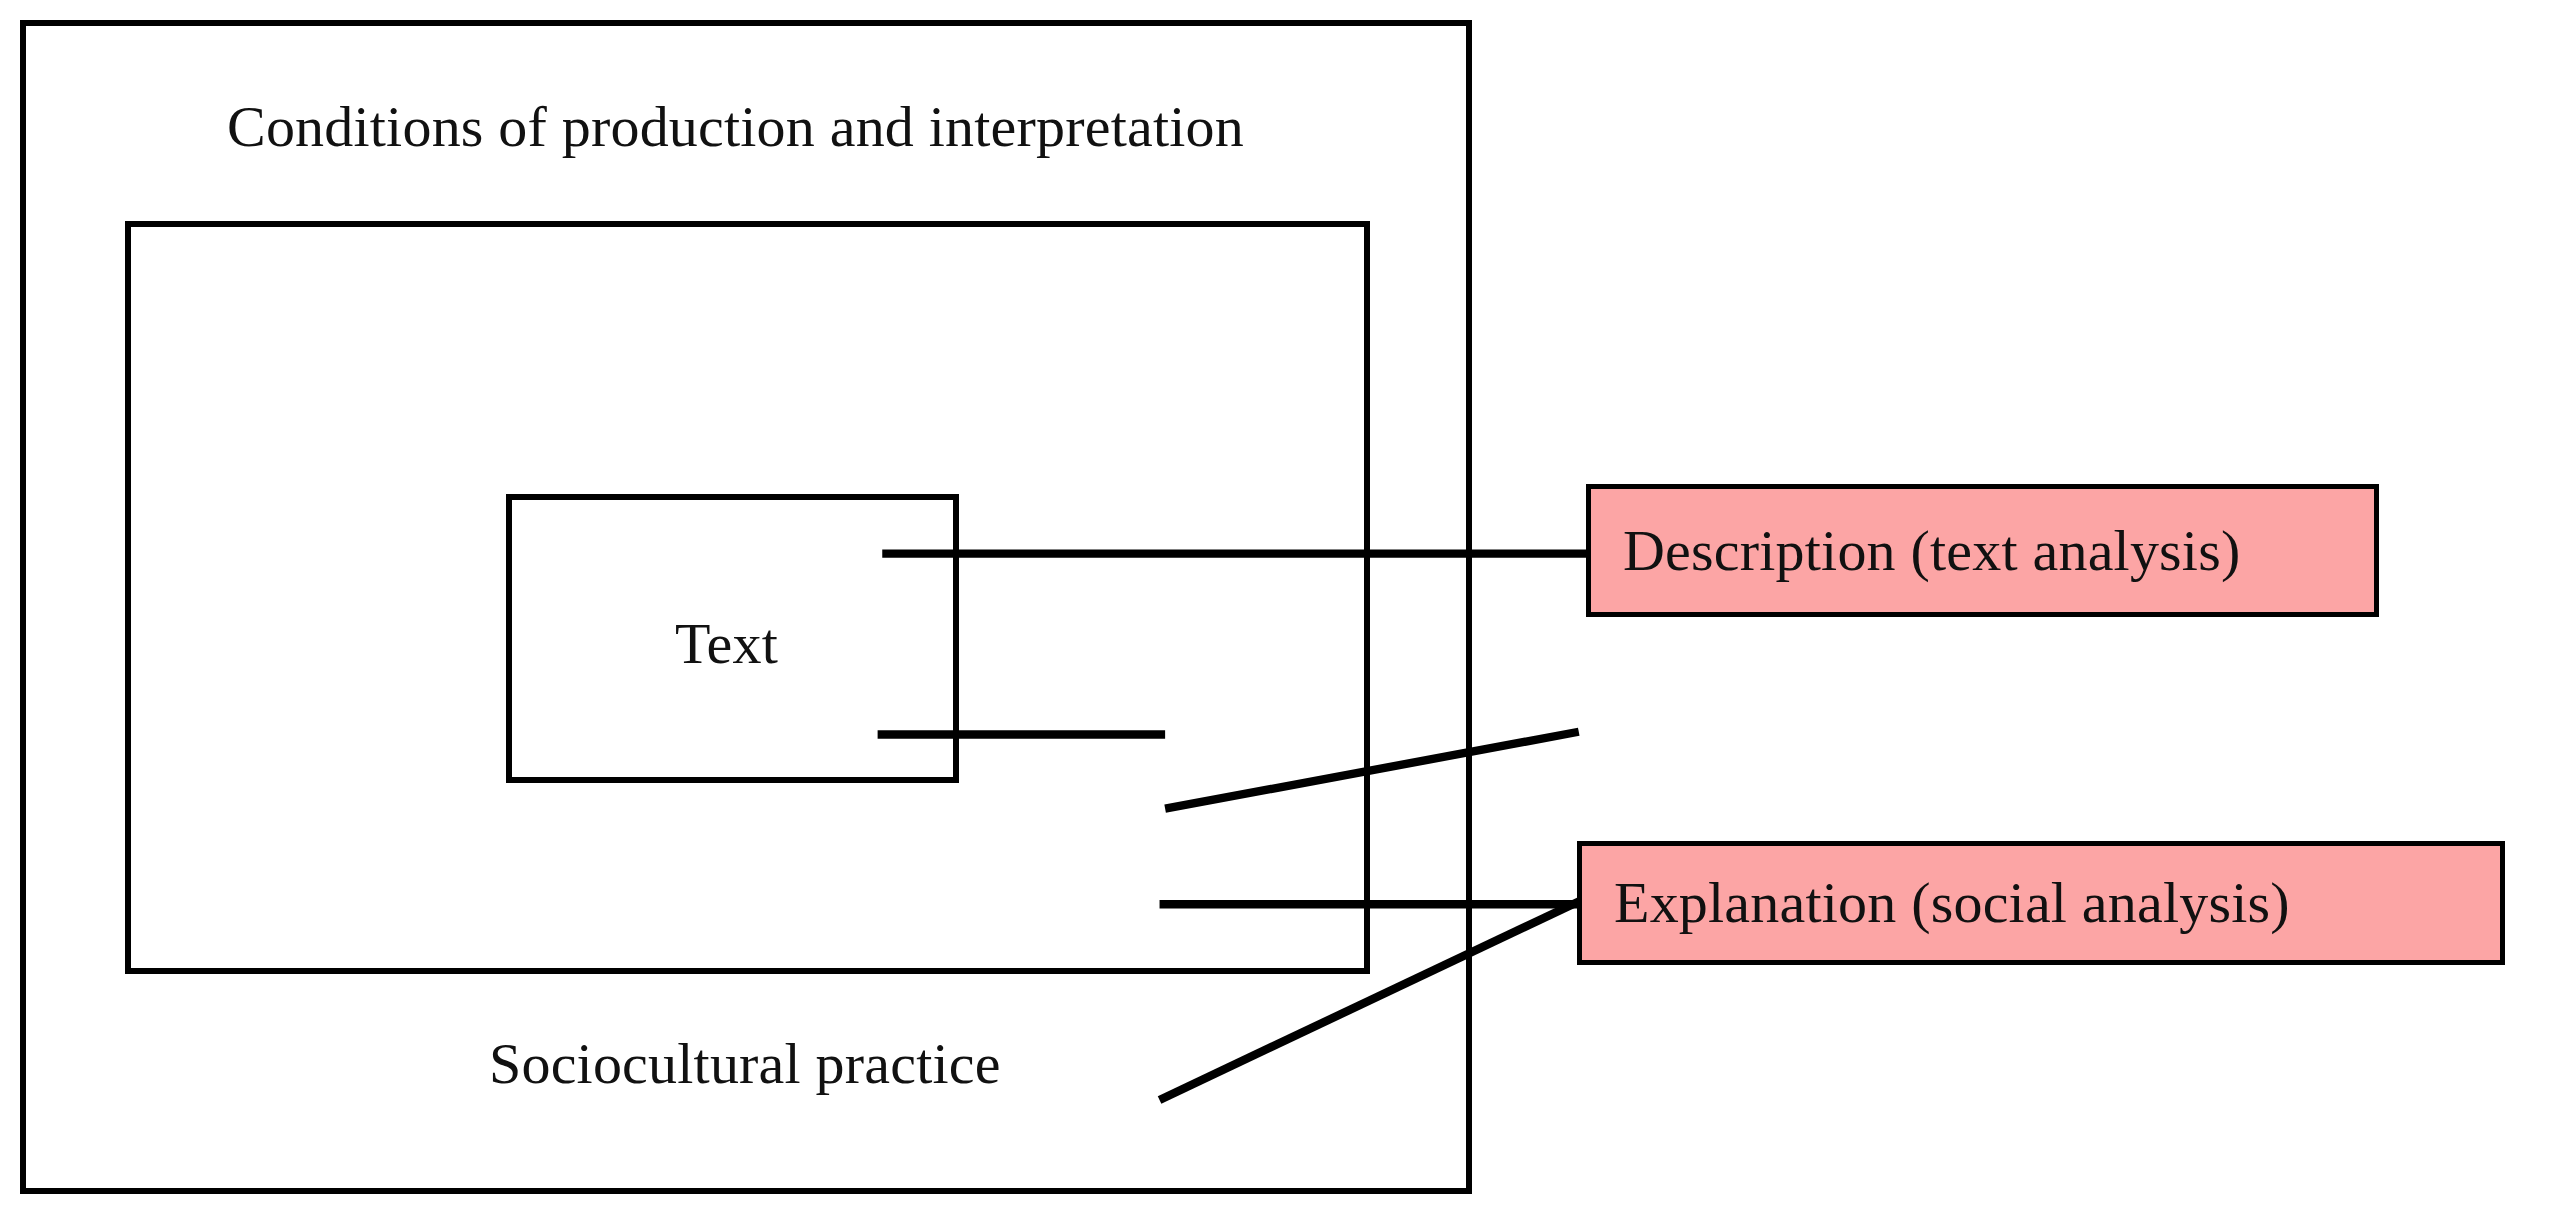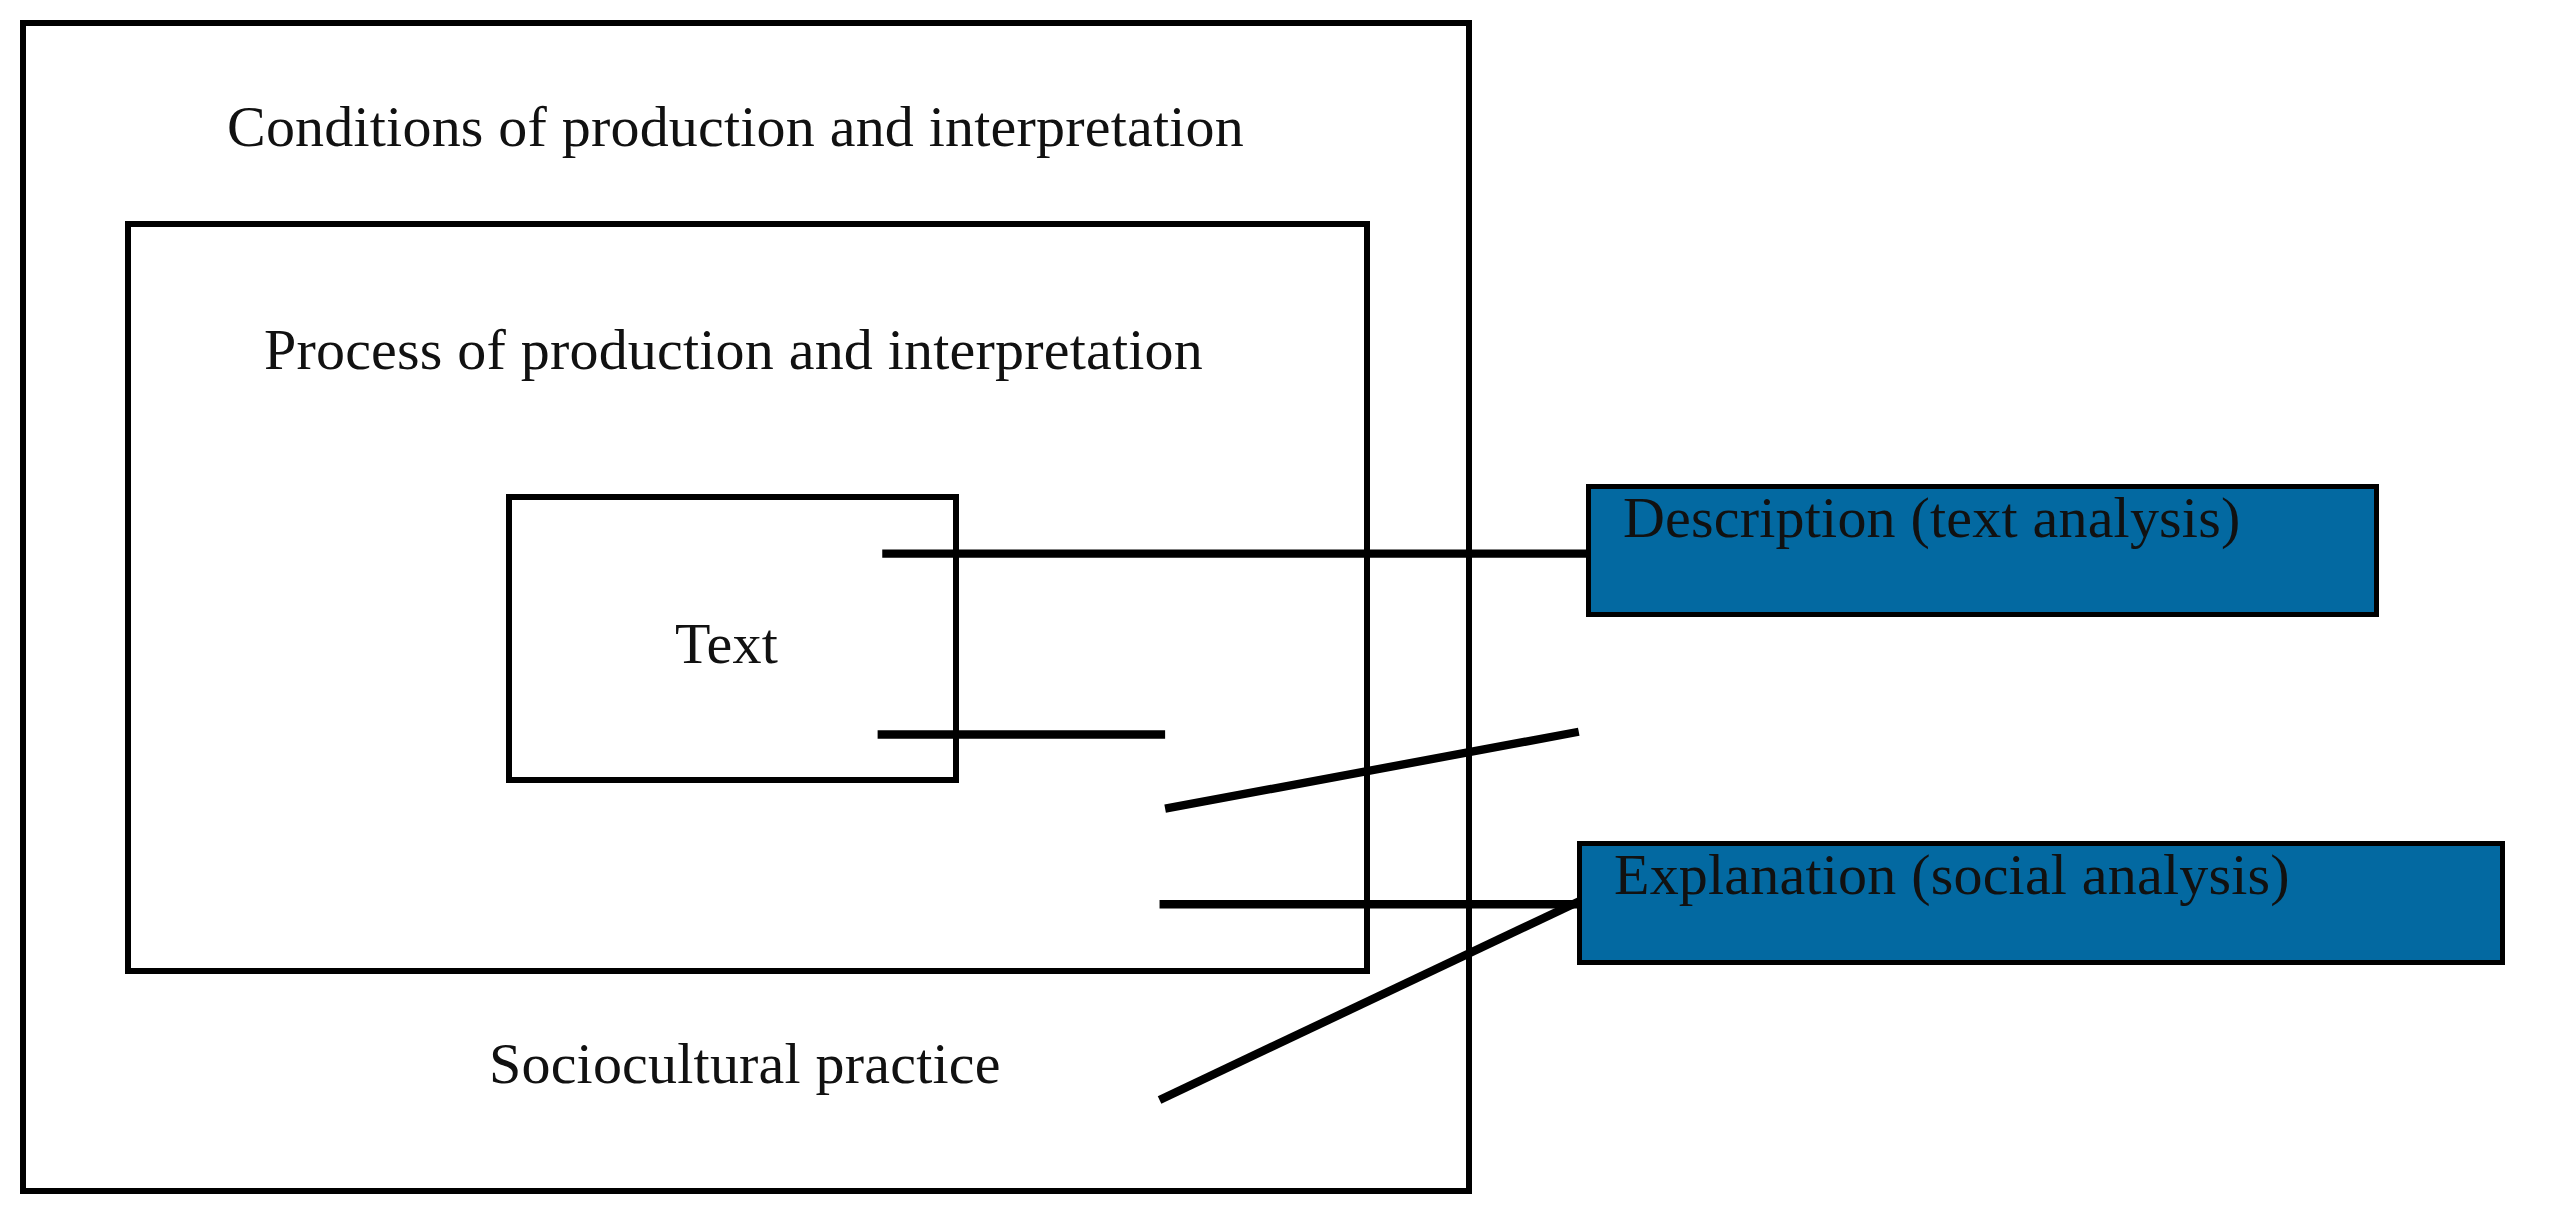--- a/index.html
+++ b/index.html
@@ -26,23 +26,23 @@
   .nested-box {
     position: absolute;
     box-sizing: border-box;
     border: 6.5px solid #000000;
     background: transparent;
   }
   .analysis-box {
     position: absolute;
     box-sizing: border-box;
     border: 5.6px solid #000000;
-    background: #0369a1;
+    background: #fca5a5;
     display: flex;
-    align-items: flex-start;
+    align-items: center;
   }
   .analysis-label {
     font-size: 58px;
     line-height: 1;
     color: #111111;
     white-space: nowrap;
     padding-left: 32px;
     letter-spacing: 0.2px;
   }
   .diagram-label {
@@ -85,21 +85,20 @@
   </svg>
 
   <div class="nested-box" id="outer-box"></div>
 
   <div class="nested-box" id="process-box"></div>
 
   <div class="nested-box" id="text-box"></div>
 
   <div class="diagram-label" id="conditions-label">Conditions of production and interpretation</div>
 
-  <div class="diagram-label" id="process-label">Process of production and interpretation</div>
 
   <div class="diagram-label" id="text-label">Text</div>
 
 
   <div class="diagram-label" id="sociocultural-label">Sociocultural practice</div>
 
   <div class="analysis-box" id="description-box">
     <span class="analysis-label">Description (text analysis)</span>
   </div>
 

